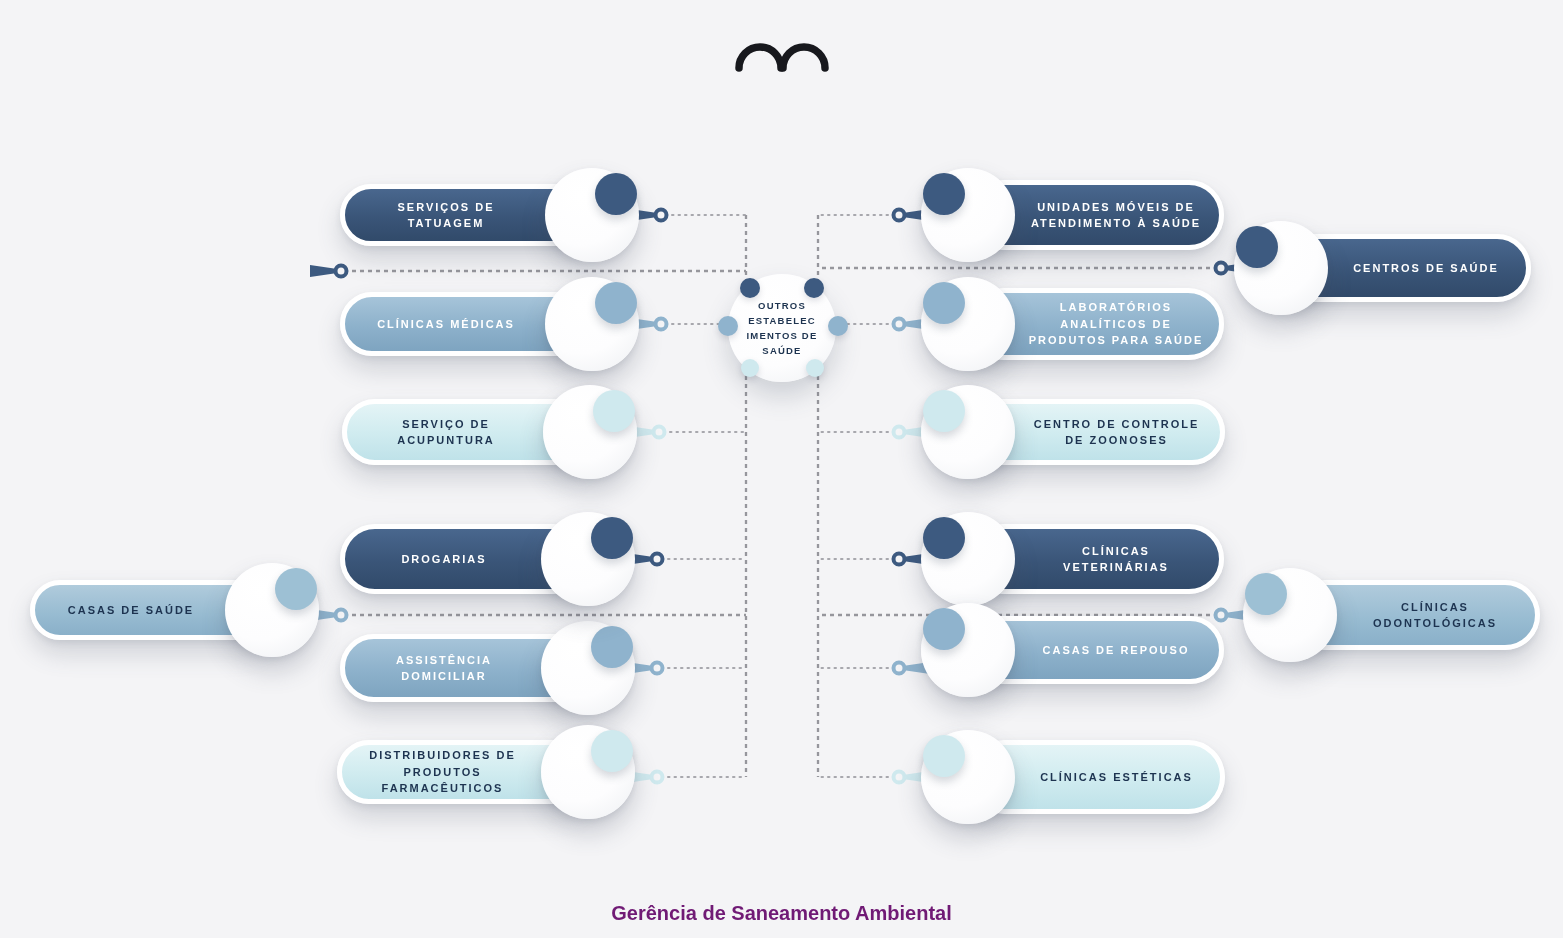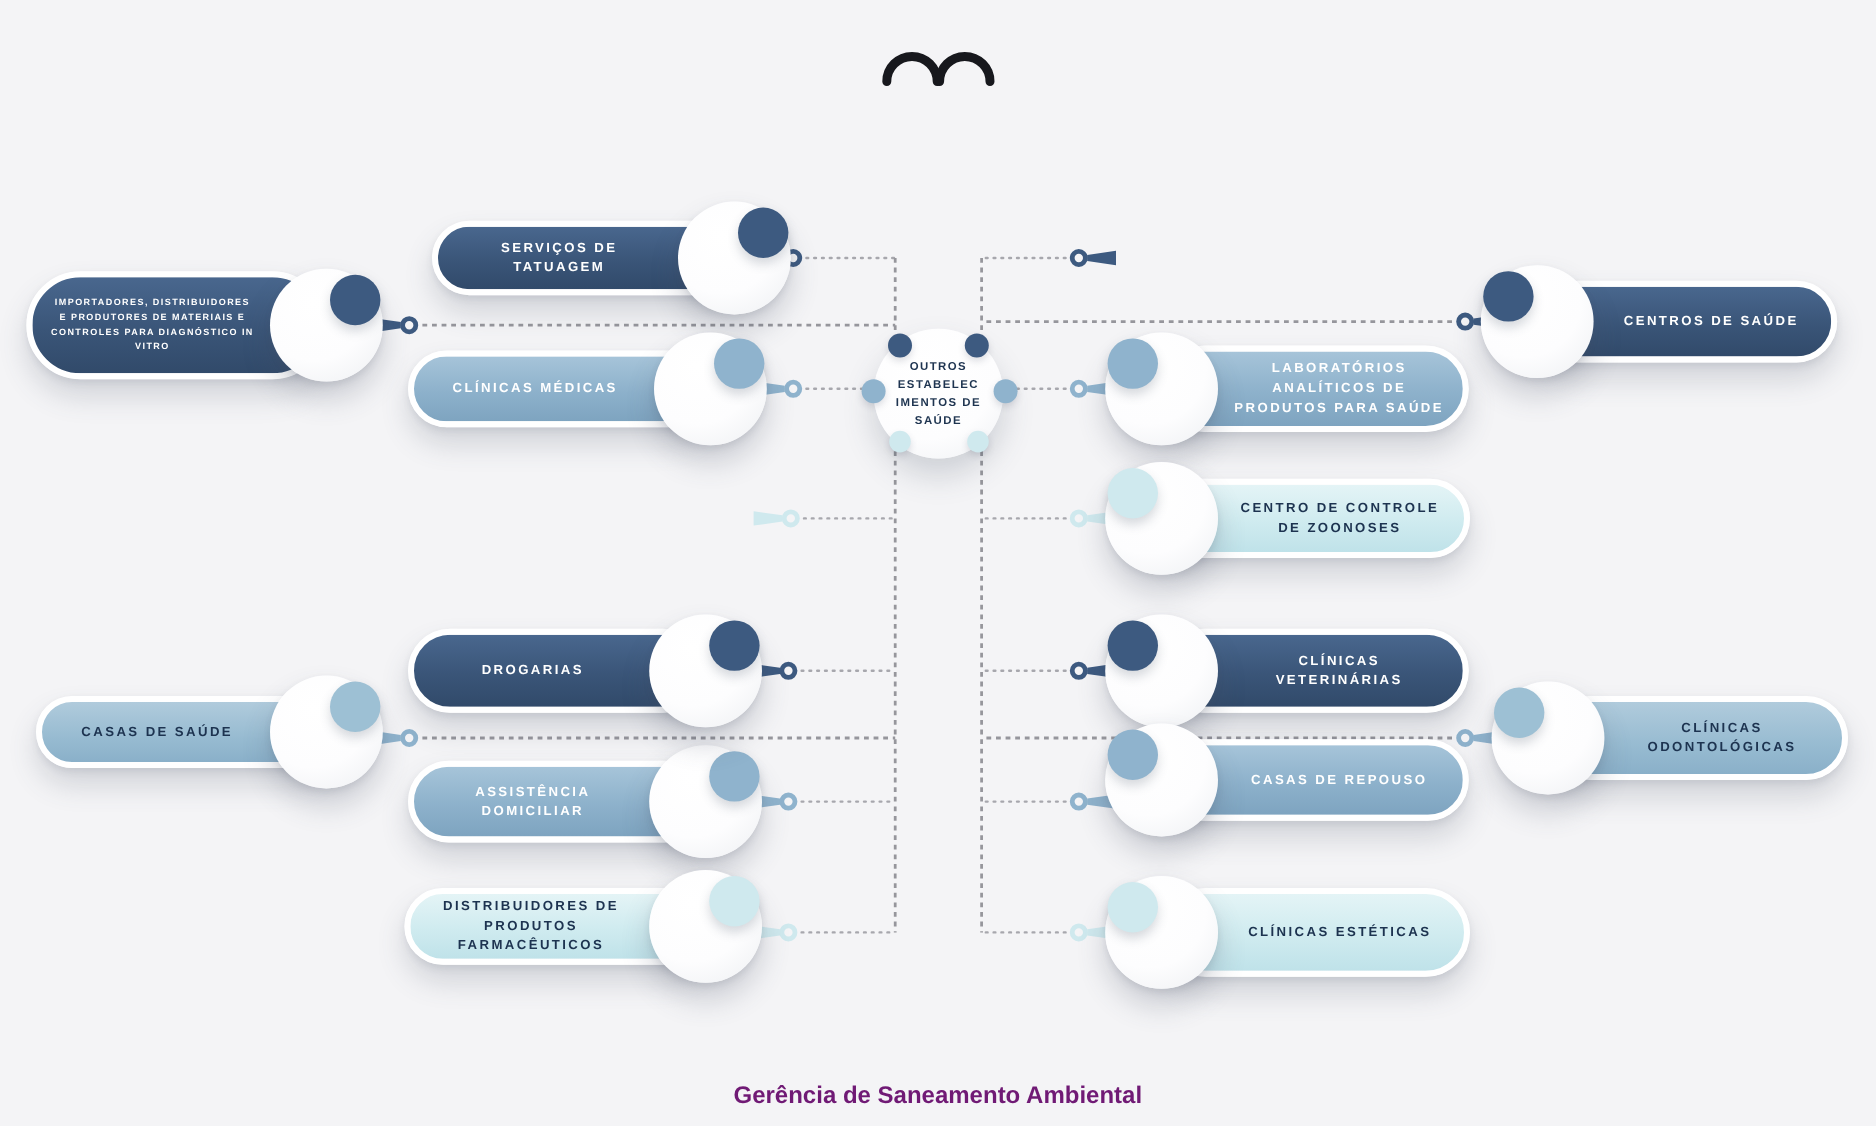--- a/index.html
+++ b/index.html
@@ -139,36 +139,43 @@
     <use href="#key-left" x="1252" y="615" class="key-medium"></use>
   </svg>
 
   <div class="logo">
     <svg class="logo-mark" width="110" height="46" viewBox="0 0 110 46">
       <path d="M12 42 A21 21 0 0 1 54 42" fill="none" stroke="#17181d" stroke-width="7.5" stroke-linecap="round"></path>
       <path d="M56 42 A21 21 0 0 1 98 42" fill="none" stroke="#17181d" stroke-width="7.5" stroke-linecap="round"></path>
     </svg>
   </div>
 
-  <div class="node side-left tone-dark" style="left:360px;top:184px;width:252px;height:62px">
+  <div class="node side-left tone-dark" style="left:340px;top:184px;width:252px;height:62px">
     <div class="pill">
         <span class="pill-label">SERVIÇOS DE TATUAGEM</span>
       </div>
     <div class="big-circle"></div>
     <div class="small-circle"></div>
   </div>
 
   <div class="node side-left tone-medium" style="left:340px;top:292px;width:252px;height:64px">
     <div class="pill">
         <span class="pill-label">CLÍNICAS MÉDICAS</span>
       </div>
     <div class="big-circle"></div>
     <div class="small-circle"></div>
   </div>
 
+  <div class="node side-left tone-light" style="left:342px;top:399px;width:248px;height:66px">
+    <div class="pill">
+        <span class="pill-label">SERVIÇO DE ACUPUNTURA</span>
+      </div>
+    <div class="big-circle"></div>
+    <div class="small-circle"></div>
+  </div>
 
   <div class="node side-left tone-medium" style="left:340px;top:634px;width:248px;height:68px">
     <div class="pill">
         <span class="pill-label">ASSISTÊNCIA DOMICILIAR</span>
       </div>
     <div class="big-circle"></div>
     <div class="small-circle"></div>
   </div>
 
   <div class="node side-left tone-dark" style="left:340px;top:524px;width:248px;height:70px">
@@ -180,36 +187,36 @@
   </div>
 
   <div class="node side-left tone-light" style="left:337px;top:740px;width:251px;height:64px">
     <div class="pill">
         <span class="pill-label">DISTRIBUIDORES DE PRODUTOS FARMACÊUTICOS</span>
       </div>
     <div class="big-circle"></div>
     <div class="small-circle"></div>
   </div>
 
-  <div class="node side-left tone-dark small-text" style="left:22px;top:226px;width:250px;height:90px">
-    <div class="pill">
-        <span class="pill-label">IMPORTADORES, DISTRIBUIDORES E PRODUTORES DE MATERIAIS E CONTROLES PARA DIAGNÓSTICO IN VITRO</span>
-      </div>
-    <div class="big-circle"></div>
-    <div class="small-circle"></div>
-  </div>
 
   <div class="node side-left tone-soft" style="left:30px;top:580px;width:242px;height:60px">
     <div class="pill">
         <span class="pill-label">CASAS DE SAÚDE</span>
       </div>
     <div class="big-circle"></div>
     <div class="small-circle"></div>
   </div>
 
+  <div class="node side-right tone-dark" style="left:968px;top:180px;width:256px;height:70px">
+    <div class="pill">
+        <span class="pill-label">UNIDADES MÓVEIS DE ATENDIMENTO À SAÚDE</span>
+      </div>
+    <div class="big-circle"></div>
+    <div class="small-circle"></div>
+  </div>
 
   <div class="node side-right tone-medium" style="left:968px;top:288px;width:256px;height:72px">
     <div class="pill">
         <span class="pill-label">LABORATÓRIOS ANALÍTICOS DE PRODUTOS PARA SAÚDE</span>
       </div>
     <div class="big-circle"></div>
     <div class="small-circle"></div>
   </div>
 
   <div class="node side-right tone-light" style="left:968px;top:399px;width:257px;height:66px">

